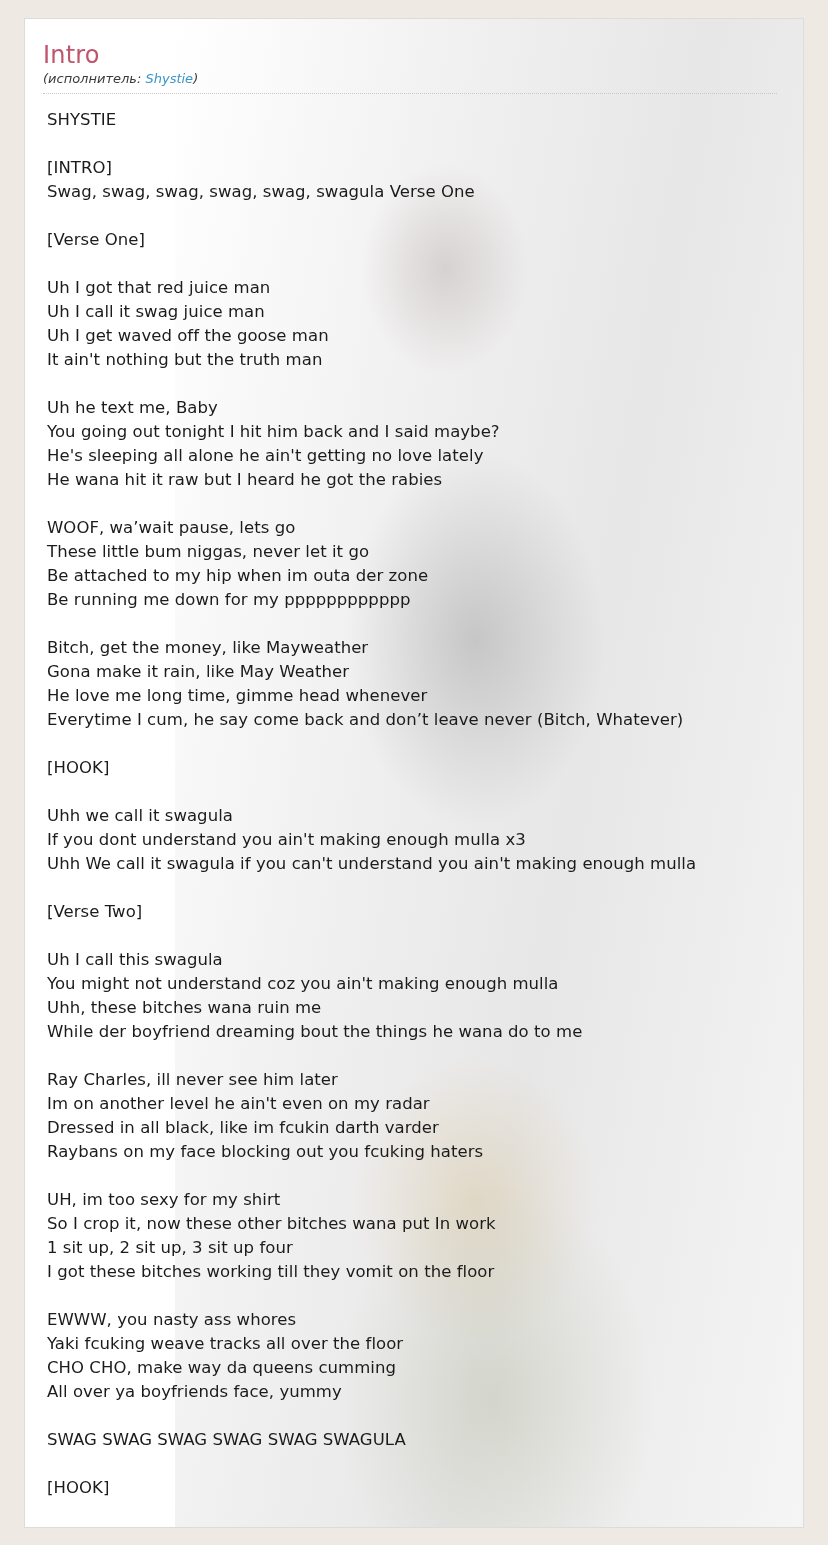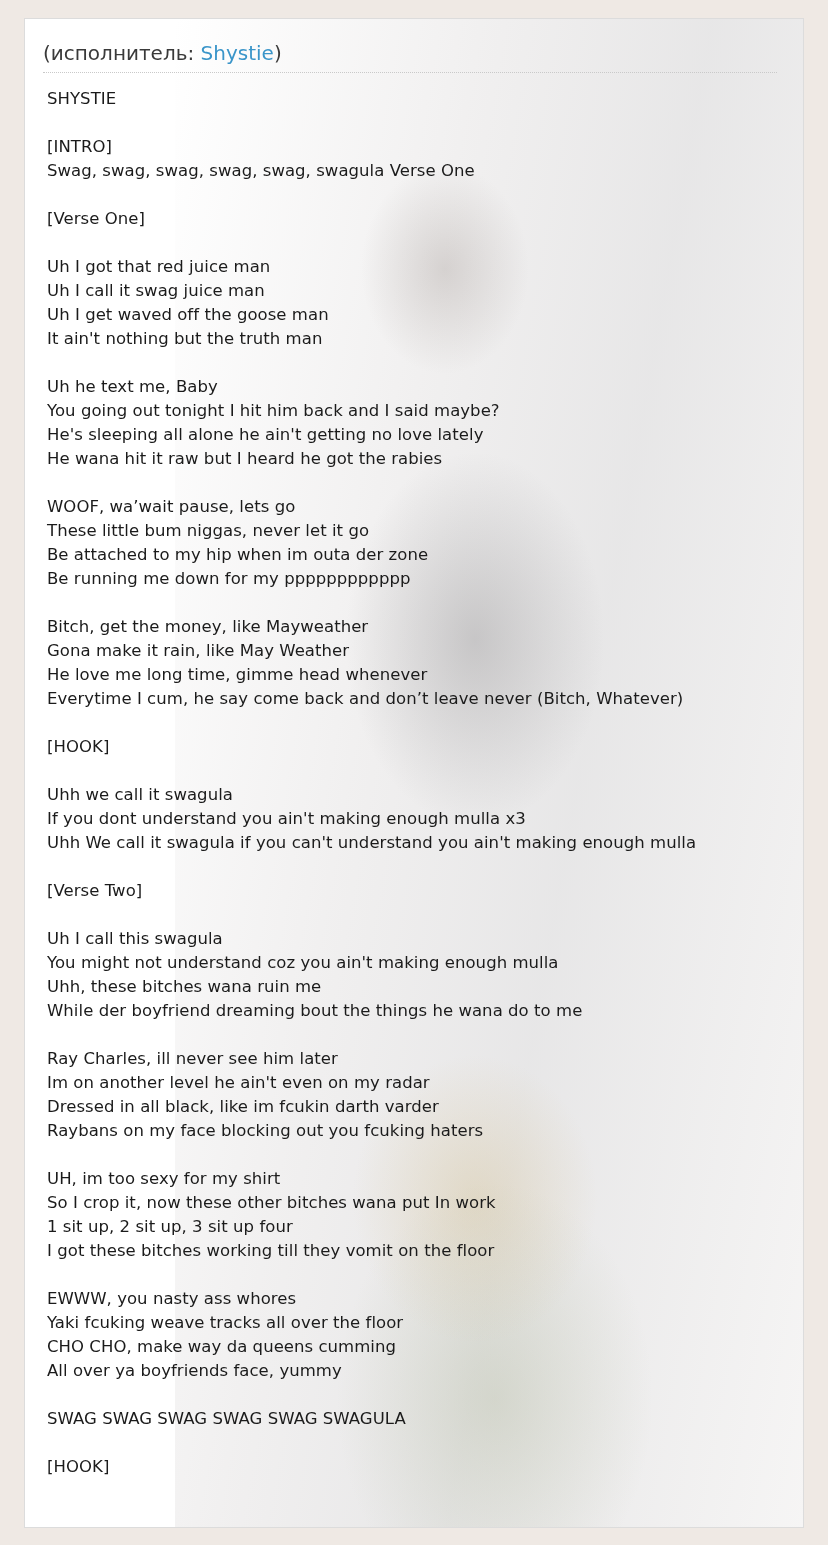--- a/index.html
+++ b/index.html
@@ -45,25 +45,26 @@
   }
   .song-title {
     color: #c0546c;
     font-size: 24px;
     line-height: 28px;
     font-weight: normal;
     margin: 0 0 2px 0;
     letter-spacing: 0.2px;
   }
   .artist-line {
-    font-size: 20px;
+    font-size: 13px;
     color: #3a3a3a;
     padding-bottom: 7px;
     border-bottom: 1px dotted #c9c9c9;
     margin-bottom: 0;
+    font-style: italic;
   }
   .artist-link {
     color: #3a95c9;
     text-decoration: none;
   }
   .lyrics {
     margin: 14px 0 0 4px;
     font-size: 16.5px;
     line-height: 24px;
     color: #1b1b1b;
@@ -71,20 +72,21 @@
     font-family: "DejaVu Sans", sans-serif;
     letter-spacing: 0.05px;
   }
 </style>
 </head>
 <body>
 
 <div class="page">
   <div class="bg-photo"></div>
   <div class="content">
+    <h1 class="song-title">Intro</h1>
     <div class="artist-line"><span>(исполнитель:</span> <a class="artist-link" href="#">Shystie</a><span>)</span></div>
     <div class="lyrics">SHYSTIE
 
 [INTRO]
 Swag, swag, swag, swag, swag, swagula Verse One
 
 [Verse One]
 
 Uh I got that red juice man
 Uh I call it swag juice man

